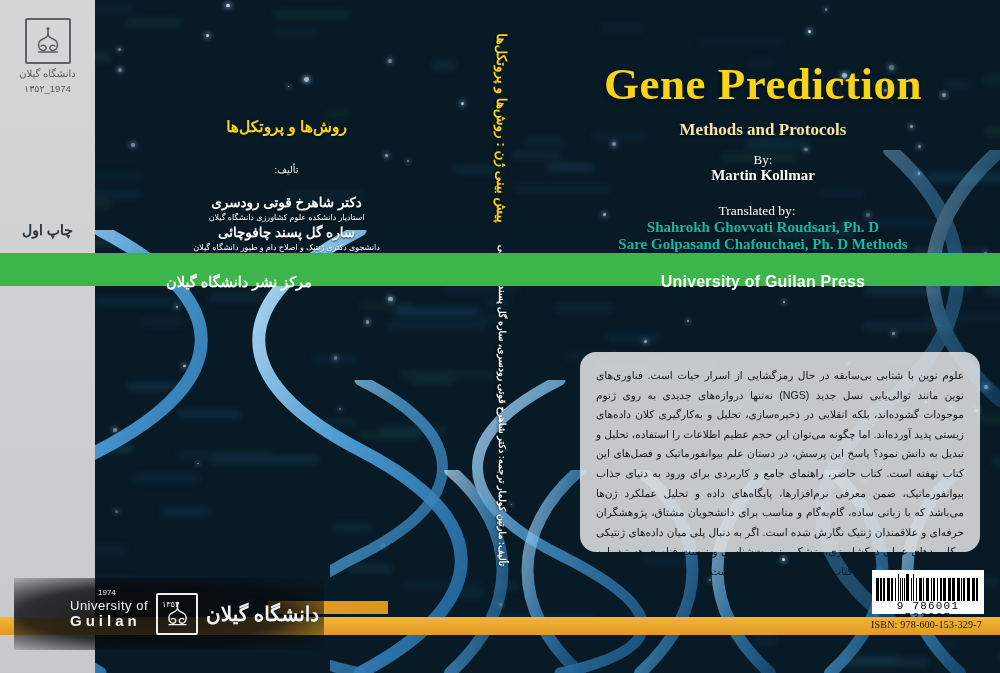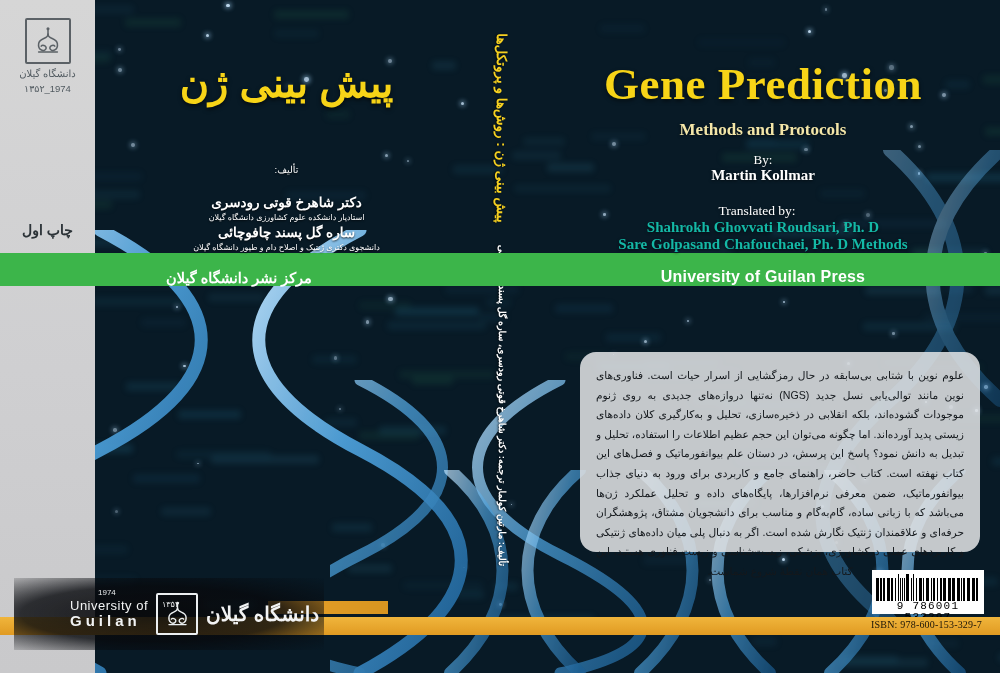--- a/index.html
+++ b/index.html
@@ -73,21 +73,21 @@
     top:400px; color:#ffffff; font-weight:bold; font-size:9.5px;
     text-shadow:0 1px 2px rgba(0,0,0,.7);
   }
 
   
   .green-band{
     position:absolute; left:0; right:0; top:253px; height:33px;
     background:#3cb54a;
   }
   .band-left, .band-right{
-    position:absolute; top:0; height:33px; display:flex; align-items:flex-end;
+    position:absolute; top:12px; height:33px; display:flex; align-items:center;
   }
   .band-left{ left:0; width:478px; justify-content:center; }
   .band-right{ left:526px; right:0; justify-content:center; }
   .band-fa{
     direction:rtl; color:#ffffff; font-weight:bold; font-size:14.5px;
   }
   .band-en{
     color:#ffffff; font-weight:bold; font-size:16px; letter-spacing:.2px;
   }
 
@@ -523,21 +523,21 @@
   <div class="green-band">
     <div class="band-left">
       <span class="band-fa">مرکز نشر دانشگاه گیلان</span>
     </div>
     <div class="band-right">
       <span class="band-en">University of Guilan Press</span>
     </div>
   </div>
 
   <div class="back">
-    <div class="back-title">پیش بینی ژن</div>
+    <div class="back-sub">روش‌ها و پروتکل‌ها</div>
     <div class="back-lbl p-auth-lbl">تألیف:</div>
     <div class="back-name p-tr1">دکتر شاهرخ قوتی رودسری</div>
     <div class="back-aff p-tr1a">استادیار دانشکده علوم کشاورزی دانشگاه گیلان</div>
     <div class="back-name p-tr2">ساره گل پسند چافوچائی</div>
     <div class="back-aff p-tr2a">دانشجوی دکتری ژنتیک و اصلاح دام و طیور دانشگاه گیلان</div>
   </div>
 
   <div class="front">
     <div class="front-title">Gene Prediction</div>
     <div class="front-sub">Methods and Protocols</div>

